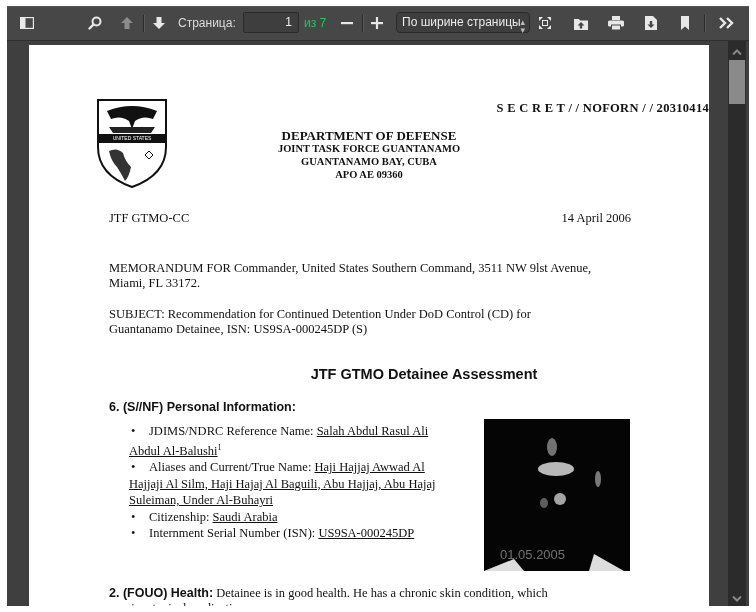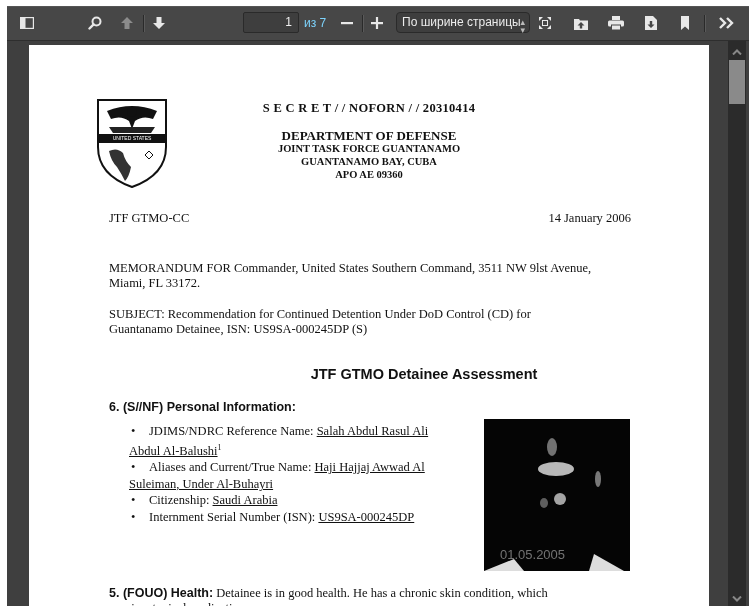--- a/index.html
+++ b/index.html
@@ -4,31 +4,31 @@
 <style>
   html, body { margin:0; padding:0; }
   body { width:756px; height:612px; background:#ffffff; overflow:hidden; position:relative; font-family:"Liberation Sans", sans-serif; }
   .frame { position:absolute; left:7px; top:6px; width:742px; height:600px; background:#404040; overflow:hidden; }
   .toolbar { position:absolute; left:0; top:0; width:742px; height:34px; background:#474747; border-bottom:1px solid #2e2e2e; box-shadow:0 1px 0 #555 inset; }
   .tb { position:absolute; top:0; height:34px; display:flex; align-items:center; justify-content:center; color:#e8e8e8; }
   .tb svg { display:block; }
   .sep { position:absolute; top:9px; width:1px; height:17px; background:#2a2a2a; box-shadow:1px 0 0 #5a5a5a; }
   .label-page { position:absolute; left:171px; top:0; height:34px; line-height:34px; font-size:12px; color:#dcdcdc; }
   .page-input { position:absolute; left:236px; top:6px; width:56px; height:21px; background:#3e3e3e; border:1px solid #2a2a2a; border-radius:2px; color:#f0f0f0; font-size:12px; text-align:right; padding:0 6px; box-sizing:border-box; line-height:19px; font-family:"Liberation Sans", sans-serif; }
-  .of-total { position:absolute; left:297px; top:0; height:34px; line-height:34px; font-size:12px; color:#7dd3fc; }
+  .of-total { position:absolute; left:297px; top:0; height:34px; line-height:34px; font-size:12px; color:#22c55e; }
   .zoom-select { position:absolute; left:389px; top:6px; width:134px; height:21px; background:#3e3e3e; border:1px solid #2a2a2a; border-radius:4px; color:#ececec; font-size:12px; line-height:19px; padding:0 5px; box-sizing:border-box; }
   .zoom-select .arrow { position:absolute; right:4px; top:0; font-size:9px; color:#bbb; line-height:10px; }
   .viewer { position:absolute; left:0; top:35px; width:742px; height:565px; background:#3f3f3f; }
   .page { position:absolute; left:22px; top:4px; width:680px; height:570px; background:#ffffff; overflow:hidden; font-family:"Liberation Serif", serif; color:#111; }
   .scroll-track { position:absolute; left:721px; top:35px; width:18px; height:565px; background:#2b2b2b; }
   .scroll-up { position:absolute; left:0; top:0; width:18px; height:18px; display:flex; align-items:center; justify-content:center; }
   .scroll-thumb { position:absolute; left:1px; top:19px; width:16px; height:44px; background:#8a8a8a; }
   .scroll-down { position:absolute; left:0; bottom:0; width:18px; height:18px; display:flex; align-items:center; justify-content:center; }
   .abs { position:absolute; }
-  .hdr-secret { left:0; width:680px; top:56px; text-align:center; font-weight:bold; font-size:12.5px; letter-spacing:0.3px; }
+  .hdr-secret { left:0; width:680px; top:56px; text-align:right; font-weight:bold; font-size:12.5px; letter-spacing:0.3px; }
   .hdr-dept { left:0; width:680px; top:83px; text-align:center; font-weight:bold; font-size:13px; }
   .hdr-line { left:0; width:680px; text-align:center; font-weight:bold; font-size:10.5px; }
   .txt { font-size:12.5px; line-height:15px; }
   .u { text-decoration:underline; }
   .sans-b { font-family:"Liberation Sans", sans-serif; font-weight:bold; }
   .bullets { left:100px; top:378px; width:340px; font-size:12.5px; line-height:16.5px; }
   .bullets .b { position:relative; padding-left:20px; }
   .bullets .b::before { content:"\2022"; position:absolute; left:2px; top:0; }
   .bullets .indent { padding-left:0; }
   .photo { left:455px; top:374px; width:146px; height:152px; background:#050505; overflow:hidden; }
@@ -63,20 +63,21 @@
       </span>
     </div>
     <div class="sep" style="left:136px;"></div>
     <div class="tb" style="left:140px;width:24px;">
       <span>
         <svg width="14" height="14" viewBox="0 0 14 14">
             <path d="M7 13 L13 7 L9.5 7 L9.5 1 L4.5 1 L4.5 7 L1 7 Z" fill="#e8e8e8"></path>
           </svg>
       </span>
     </div>
+    <div class="label-page">Страница:</div>
     <div class="page-input">1</div>
     <div class="of-total">из 7</div>
     <div class="tb" style="left:330px;width:20px;">
       <span>
         <svg width="12" height="12" viewBox="0 0 12 12">
             <rect x="0" y="5" width="12" height="2.2" fill="#e8e8e8"></rect>
           </svg>
       </span>
     </div>
     <div class="sep" style="left:355px;"></div>
@@ -163,55 +164,56 @@
       </div>
 
 
       <div class="abs hdr-secret">S E C R E T / / NOFORN / / 20310414</div>
       <div class="abs hdr-dept">DEPARTMENT OF DEFENSE</div>
       <div class="abs hdr-line" style="top:111px;">GUANTANAMO BAY, CUBA</div>
       <div class="abs hdr-line" style="top:98px;">JOINT TASK FORCE GUANTANAMO</div>
       <div class="abs hdr-line" style="top:124px;">APO AE 09360</div>
 
       <div class="abs txt" style="left:80px;top:166px;">JTF GTMO-CC</div>
-      <div class="abs txt" style="right:78px;top:166px;">14 January 2006</div>
+      <div class="abs txt" style="right:78px;top:166px;">14 April 2006</div>
 
       <div class="abs txt" style="left:80px;top:216px;">MEMORANDUM FOR Commander, United States Southern Command, 3511 NW 9lst Avenue,</div>
       <div class="abs txt" style="left:80px;top:231px;">Miami, FL 33172.</div>
 
       <div class="abs txt" style="left:80px;top:262px;">SUBJECT:  Recommendation for Continued Detention Under DoD Control (CD) for</div>
       <div class="abs txt" style="left:80px;top:277px;">Guantanamo Detainee, ISN: US9SA-000245DP (S)</div>
 
       <div class="abs sans-b" style="left:0;width:680px;top:321px;text-align:center;font-size:14.5px;padding-left:110px;box-sizing:border-box;">JTF GTMO Detainee Assessment</div>
 
       <div class="abs sans-b" style="left:80px;top:355px;font-size:12.5px;">6.  (S//NF) Personal Information:</div>
 
       <div class="abs bullets">
         <div class="b"><span>JDIMS/NDRC Reference Name:  </span><span class="u">Salah Abdul Rasul Ali</span></div>
         <div class="indent"><span class="u">Abdul Al-Balushi</span><sup style="font-size:8px;">1</sup></div>
         <div class="b"><span>Aliases and Current/True Name:  </span><span class="u">Haji Hajjaj Awwad Al</span></div>
+        <div class="indent"><span class="u">Hajjaji Al Silm, Haji Hajaj Al Baguili, Abu Hajjaj, Abu Hajaj</span></div>
         <div class="indent"><span class="u">Suleiman, Under Al-Buhayri</span></div>
         <div class="b"><span>Citizenship:  </span><span class="u">Saudi Arabia</span></div>
         <div class="b"><span>Internment Serial Number (ISN):  </span><span class="u">US9SA-000245DP</span></div>
       </div>
 
       <div class="abs photo">
         <svg width="146" height="152" viewBox="0 0 146 152" style="position:absolute;left:0;top:0;">
           <ellipse cx="72" cy="50" rx="18" ry="7" fill="#d8d8d8" opacity="0.85"></ellipse>
           <ellipse cx="68" cy="28" rx="5" ry="9" fill="#bbb" opacity="0.6"></ellipse>
           <ellipse cx="76" cy="80" rx="6" ry="6" fill="#ccc" opacity="0.8"></ellipse>
           <ellipse cx="60" cy="84" rx="4" ry="5" fill="#999" opacity="0.6"></ellipse>
           <ellipse cx="114" cy="60" rx="3" ry="8" fill="#aaa" opacity="0.7"></ellipse>
           <path d="M0 152 L30 140 L40 152 Z" fill="#ddd"></path>
           <path d="M110 135 L140 152 L105 152 Z" fill="#ddd"></path>
         </svg>
         <span class="stamp">01.05.2005</span>
       </div>
 
-      <div class="abs txt" style="left:80px;top:541px;"><span class="sans-b">5.  (FOUO) Health:</span><span>  Detainee is in good health.  He has a chronic skin condition, which</span></div>
+      <div class="abs txt" style="left:80px;top:541px;"><span class="sans-b">2.  (FOUO) Health:</span><span>  Detainee is in good health.  He has a chronic skin condition, which</span></div>
       <div class="abs txt" style="left:80px;top:556px;">requires topical medications.</div>
     </div>
   </div>
 
   <div class="scroll-track">
     <div class="scroll-up">
       <span>
         <svg width="10" height="6" viewBox="0 0 10 6">
             <path d="M1 5.5 L5 1.5 L9 5.5" fill="none" stroke="#888" stroke-width="2"></path>
           </svg>

